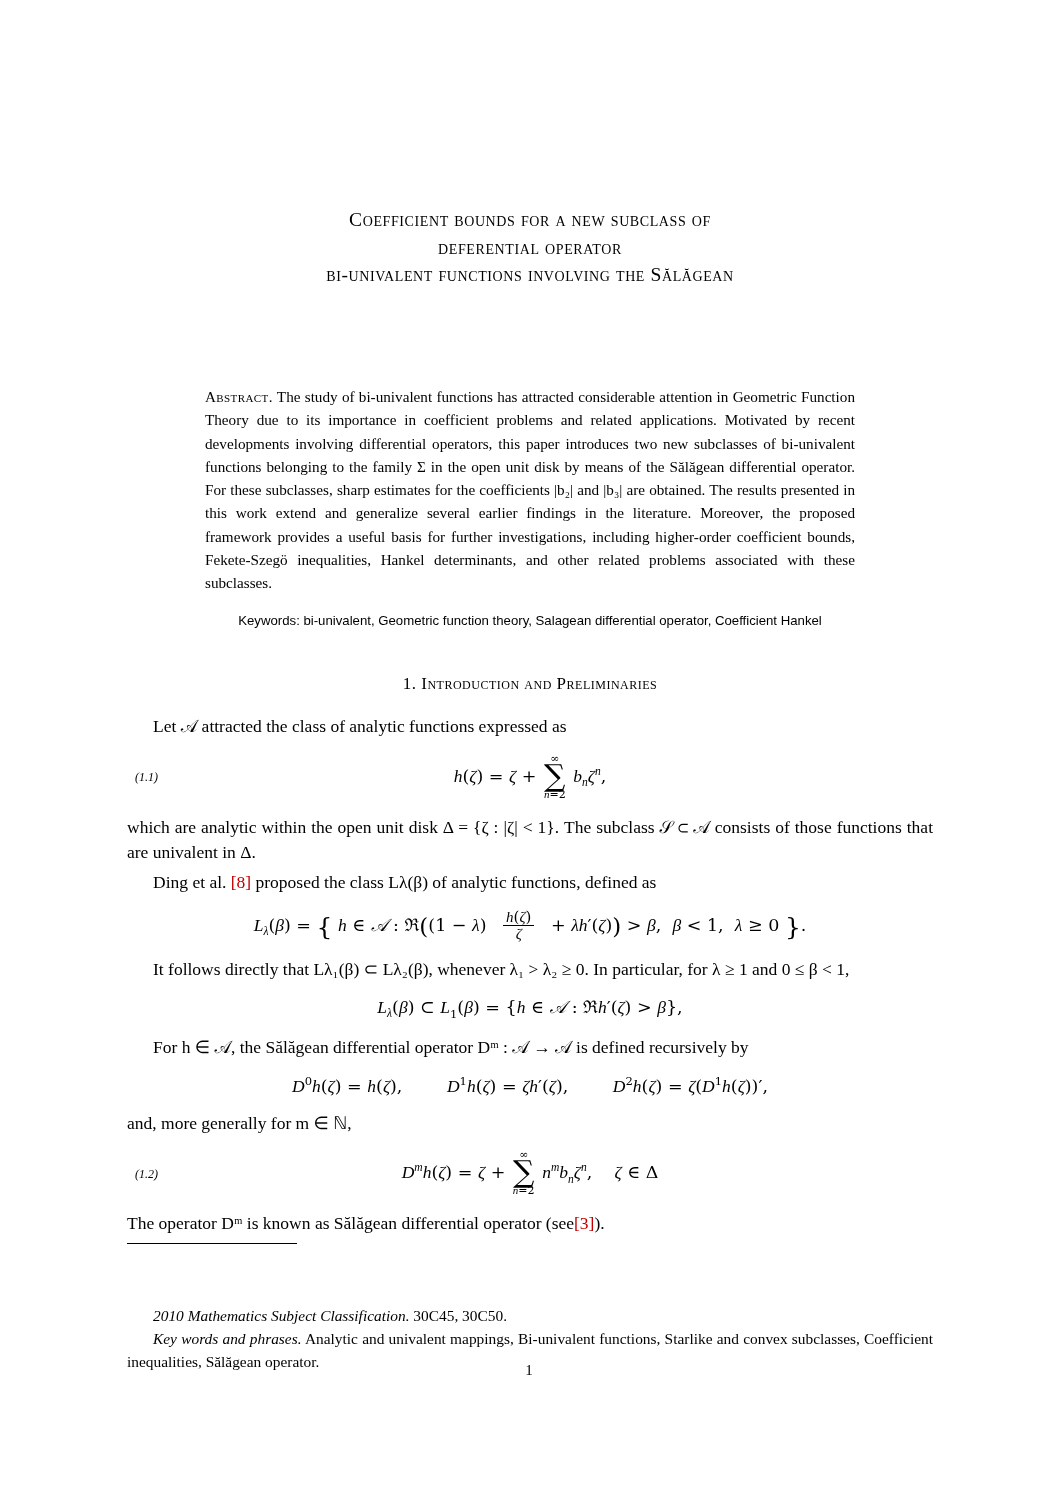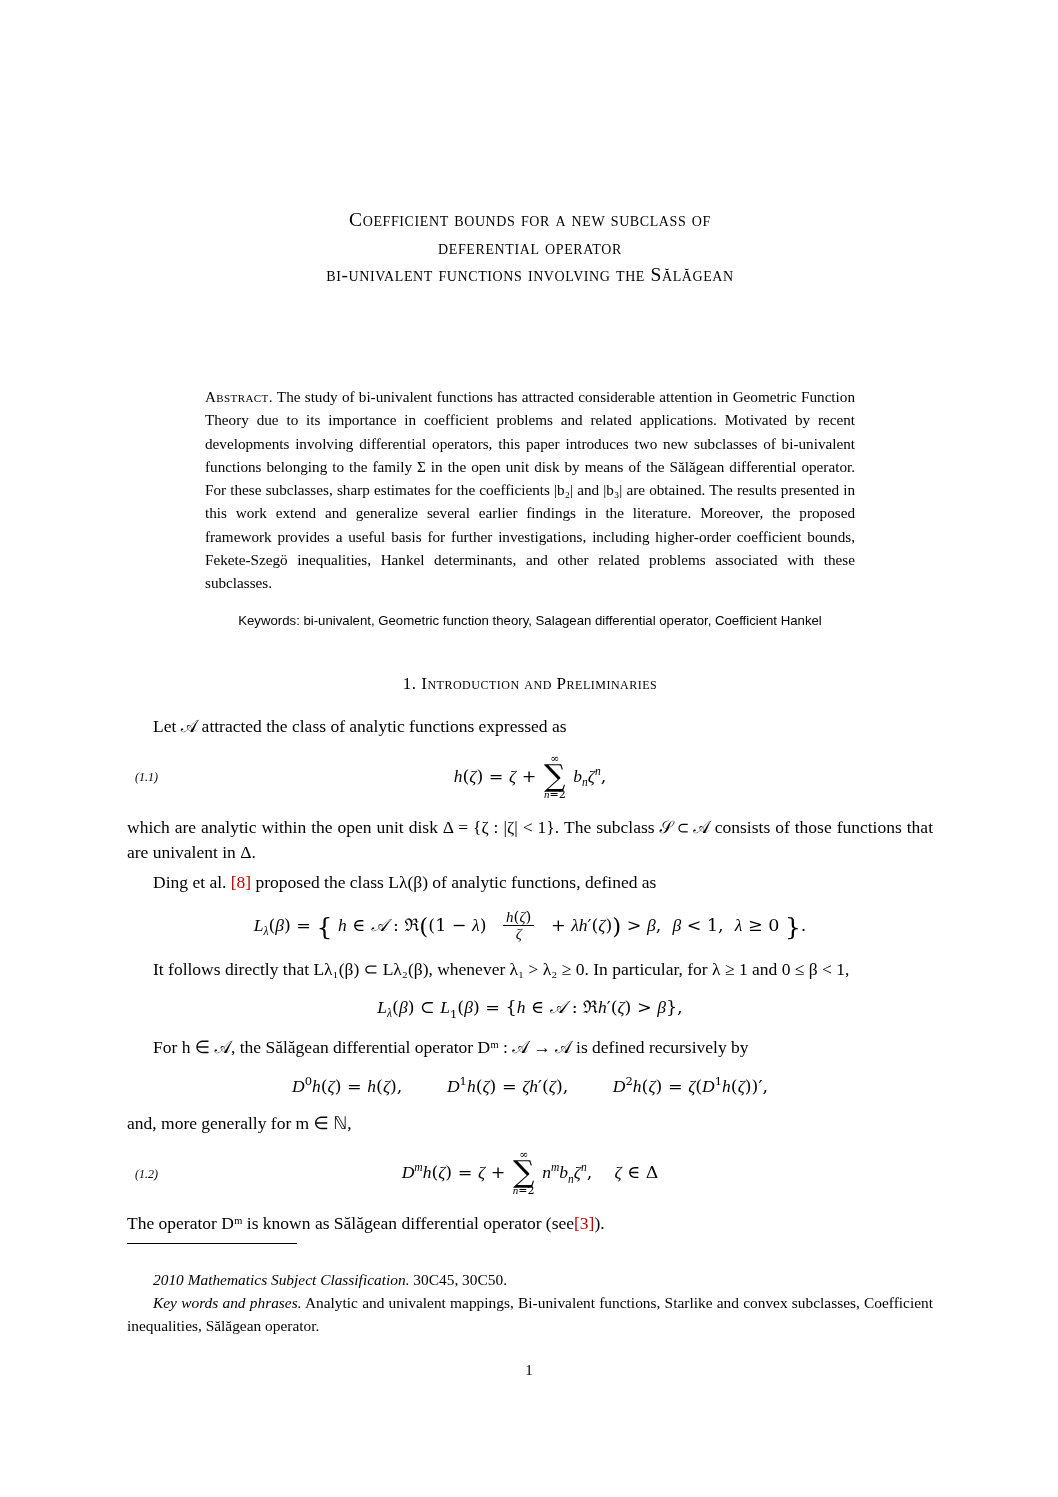--- a/index.html
+++ b/index.html
@@ -141,21 +141,21 @@
   .footnote-rule {
     position: absolute;
     left: 127px;
     top: 1243px;
     width: 170px;
     border-top: 0.8px solid #000;
   }
   .footnotes {
     position: absolute;
     left: 127px;
-    top: 1268px;
+    top: 1304px;
     width: 806px;
     font-size: 15.4px;
     line-height: 1.5;
   }
   .footnotes .fn { text-indent: 26px; text-align: justify; }
   .footnotes em { font-style: italic; }
 
   .pagenum {
     position: absolute;
     left: 0;

